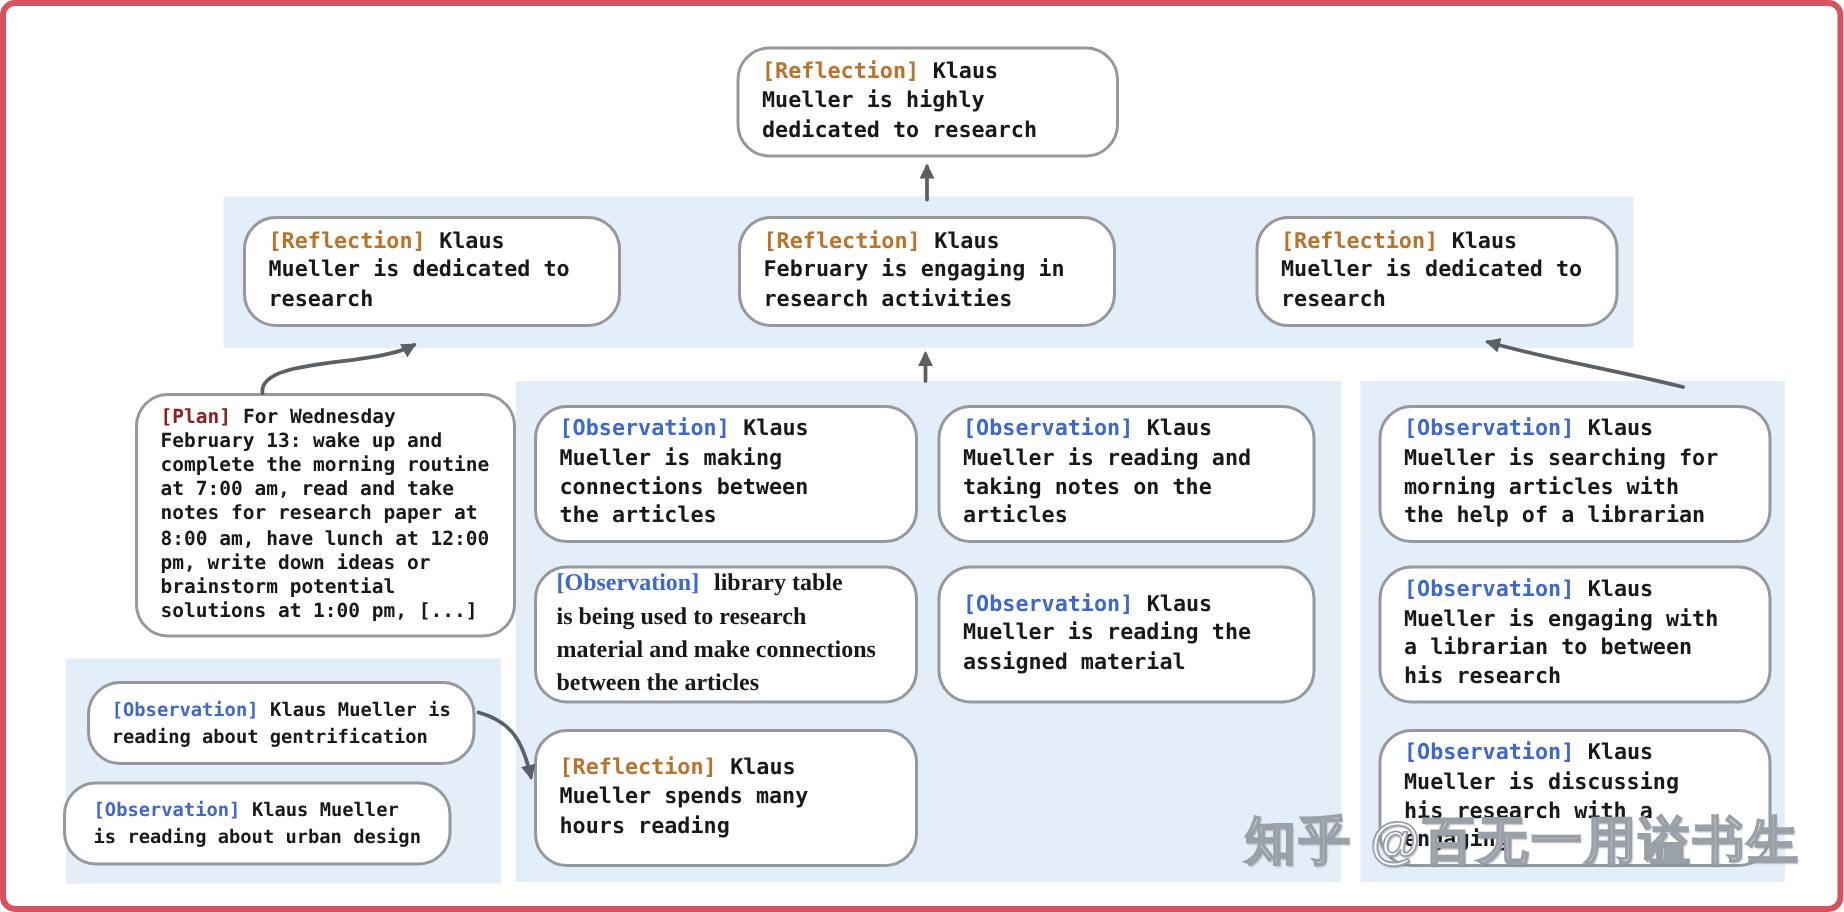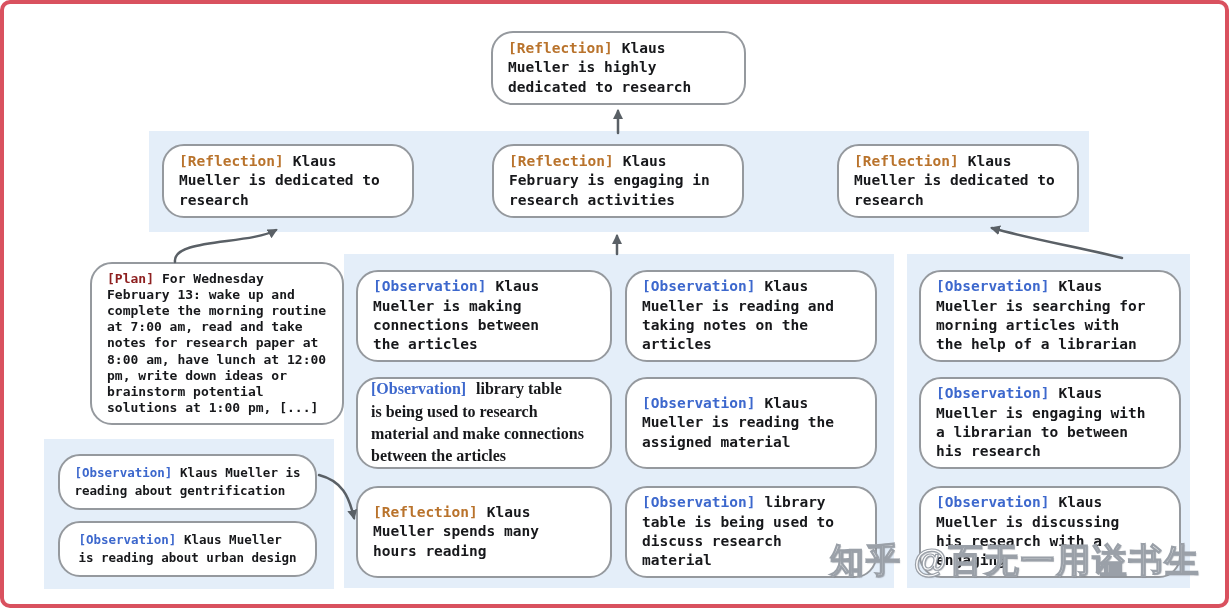--- a/index.html
+++ b/index.html
@@ -97,21 +97,21 @@
 8:00 am, have lunch at 12:00
 pm, write down ideas or
 brainstorm potential
 solutions at 1:00 pm, [...]</span></p>
   </div>
 
   <div class="node left-obs" style="left:54px;top:450px;width:259px;height:56px;">
     <p><span class="tag obs">[Observation]</span><span class="body-txt">Klaus Mueller is
 reading about gentrification</span></p>
   </div>
-  <div class="node left-obs" style="left:54px;top:517px;width:259px;height:56px;">
+  <div class="node left-obs" style="left:38px;top:517px;width:259px;height:56px;">
     <p><span class="tag obs">[Observation]</span><span class="body-txt">Klaus Mueller
 is reading about urban design</span></p>
   </div>
 
   <div class="node lg" style="left:352px;top:266px;width:256px;height:92px;">
     <p><span class="tag obs">[Observation]</span><span class="body-txt">Klaus
 Mueller is making
 connections between
 the articles</span></p>
   </div>
@@ -131,25 +131,20 @@
     <p><span class="tag obs">[Observation]</span><span class="body-txt">Klaus
 Mueller is reading and
 taking notes on the
 articles</span></p>
   </div>
   <div class="node lg" style="left:621px;top:373px;width:252px;height:92px;">
     <p><span class="tag obs">[Observation]</span><span class="body-txt">Klaus
 Mueller is reading the
 assigned material</span></p>
   </div>
-  <div class="node lg" style="left:621px;top:482px;width:252px;height:92px;">
-    <p><span class="tag obs">[Observation]</span><span class="body-txt">library
-table is being used to
-discuss research material</span></p>
-  </div>
 
   <div class="node lg" style="left:915px;top:266px;width:262px;height:92px;">
     <p><span class="tag obs">[Observation]</span><span class="body-txt">Klaus
 Mueller is searching for
 morning articles with
 the help of a librarian</span></p>
   </div>
   <div class="node lg" style="left:915px;top:373px;width:262px;height:92px;">
     <p><span class="tag obs">[Observation]</span><span class="body-txt">Klaus
 Mueller is engaging with

